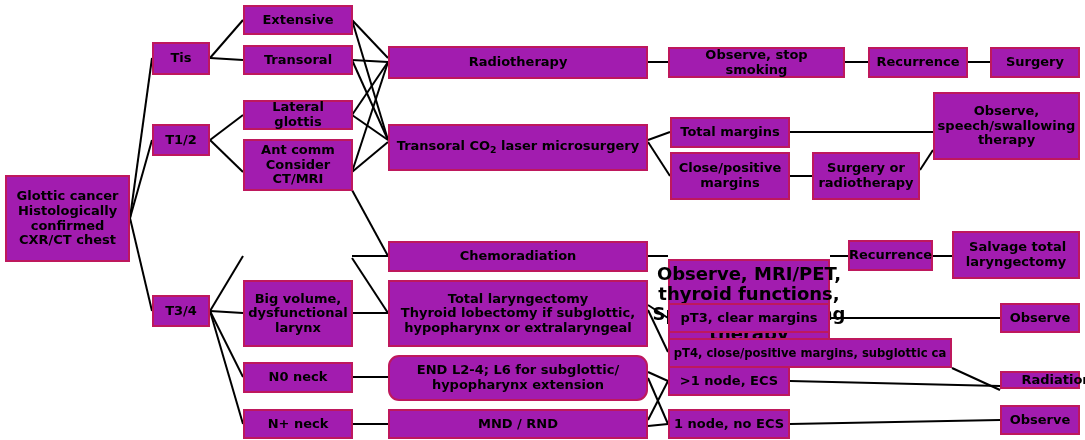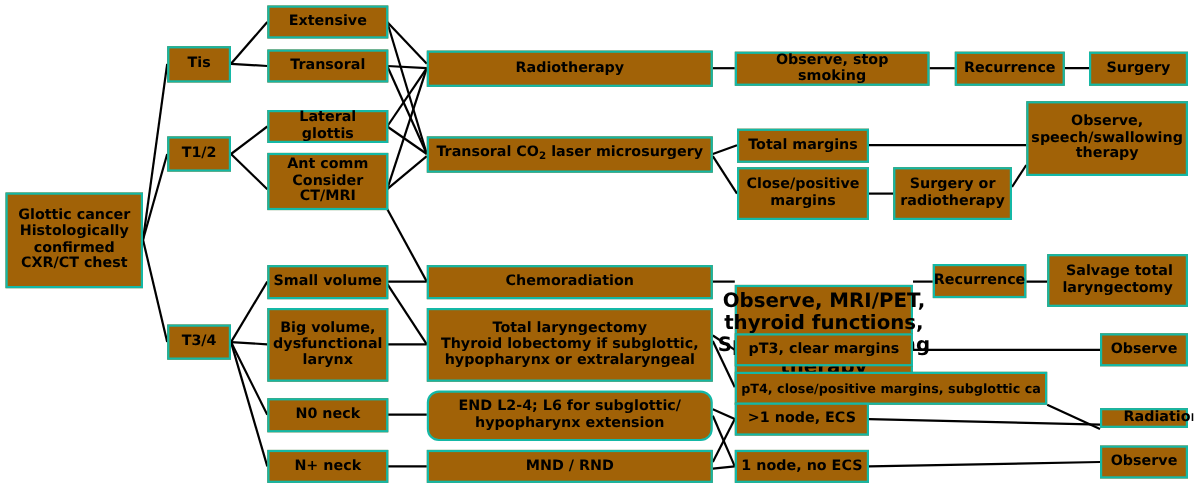--- a/index.html
+++ b/index.html
@@ -8,22 +8,22 @@
     width:1085px;
     height:440px;
     background:#ffffff;
     font-family:"DejaVu Sans", sans-serif;
     overflow:hidden;
   }
   #edges{position:absolute;left:0;top:0;width:1085px;height:440px;}
   .node{
     position:absolute;
     box-sizing:border-box;
-    border:2px solid #14b8a6;
-    background:#a16207;
+    border:2px solid #be185d;
+    background:#a21caf;
     display:flex;
     align-items:center;
     justify-content:center;
     text-align:center;
     font-weight:bold;
     color:#000000;
     line-height:1.12;
     padding:1px 3px;
     z-index:2;
     white-space:pre-line;
@@ -122,30 +122,29 @@
   <div class="node fs13" style="left:152px;top:42px;width:58px;height:33px;">Tis</div>
   <div class="node fs13" style="left:152px;top:124px;width:58px;height:32px;">T1/2</div>
   <div class="node fs13" style="left:152px;top:295px;width:58px;height:32px;">T3/4</div>
 
   <div class="node fs13" style="left:243px;top:5px;width:110px;height:30px;">Extensive</div>
   <div class="node fs13" style="left:243px;top:45px;width:110px;height:30px;">Transoral</div>
   <div class="node fs13" style="left:243px;top:100px;width:110px;height:30px;">Lateral glottis</div>
   <div class="node fs13" style="left:243px;top:139px;width:110px;height:52px;">Ant comm
 Consider
 CT/MRI</div>
-  <div class="node fs13" style="left:243px;top:241px;width:110px;height:31px;">Small volume</div>
   <div class="node fs13" style="left:243px;top:280px;width:110px;height:67px;">Big volume,
 dysfunctional
 larynx</div>
   <div class="node fs13" style="left:243px;top:362px;width:110px;height:31px;">N0 neck</div>
   <div class="node fs13" style="left:243px;top:409px;width:110px;height:30px;">N+ neck</div>
 
   <div class="node fs13" style="left:388px;top:46px;width:260px;height:33px;">Radiotherapy</div>
 
-  <div class="node fs13" style="left:388px;top:124px;width:260px;height:33px;">
+  <div class="node fs13" style="left:388px;top:124px;width:260px;height:47px;">
     <span><span>Transoral CO</span><sub>2</sub><span> laser microsurgery</span></span>
   </div>
 
   <div class="node fs13" style="left:388px;top:241px;width:260px;height:31px;">Chemoradiation</div>
   <div class="node fs13" style="left:388px;top:280px;width:260px;height:67px;">Total laryngectomy
 Thyroid lobectomy if subglottic,
 hypopharynx  or extralaryngeal</div>
   <div class="node fs13" style="left:388px;top:355px;width:260px;height:46px;border-radius:11px;">END L2-4; L6 for subglottic/
 hypopharynx extension</div>
   <div class="node fs13" style="left:388px;top:409px;width:260px;height:30px;">MND / RND</div>

